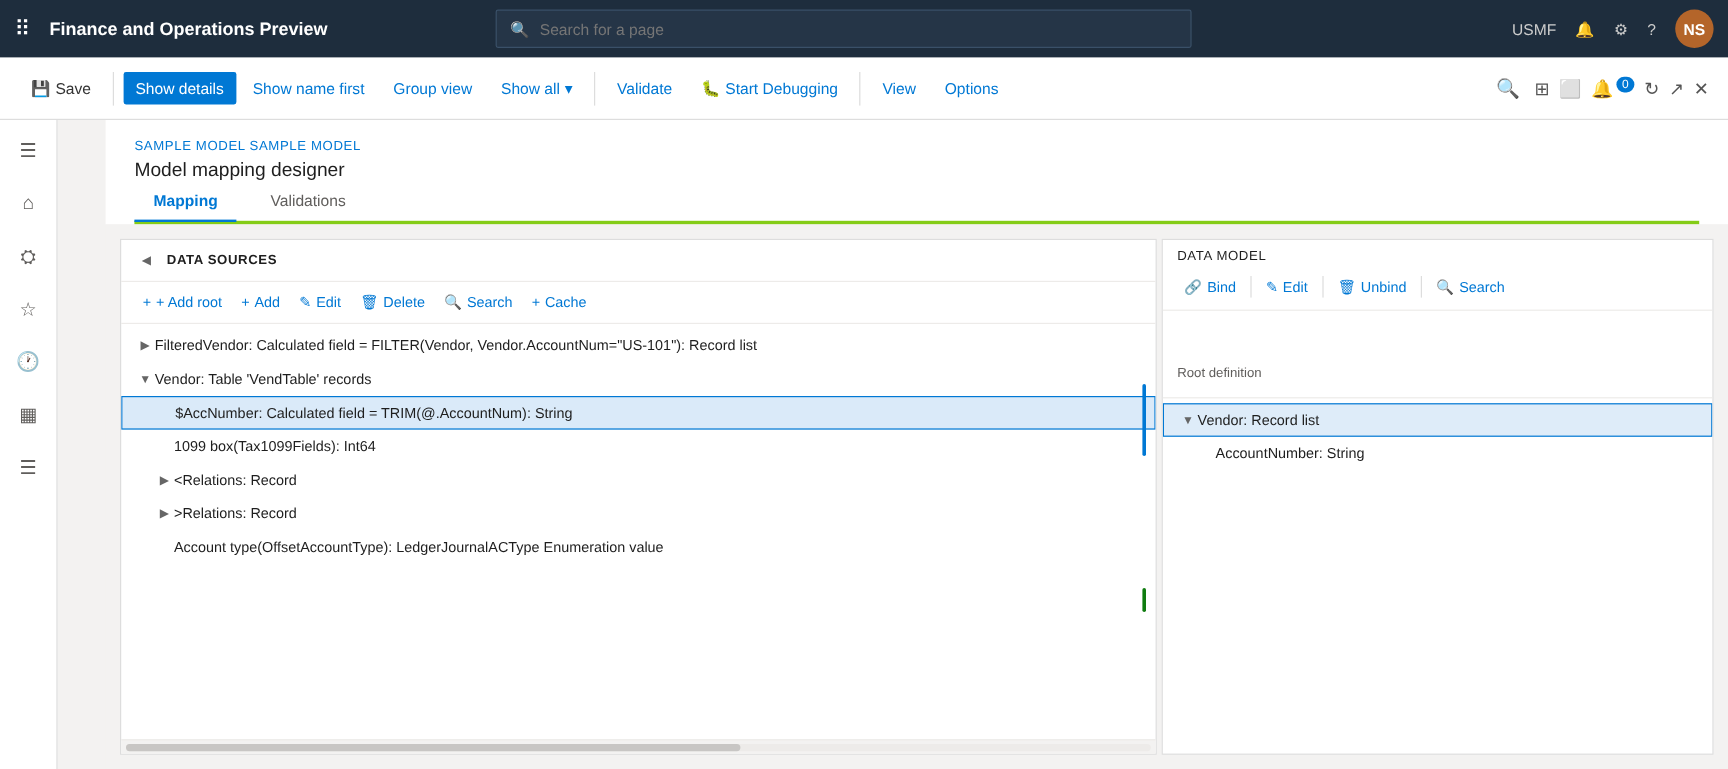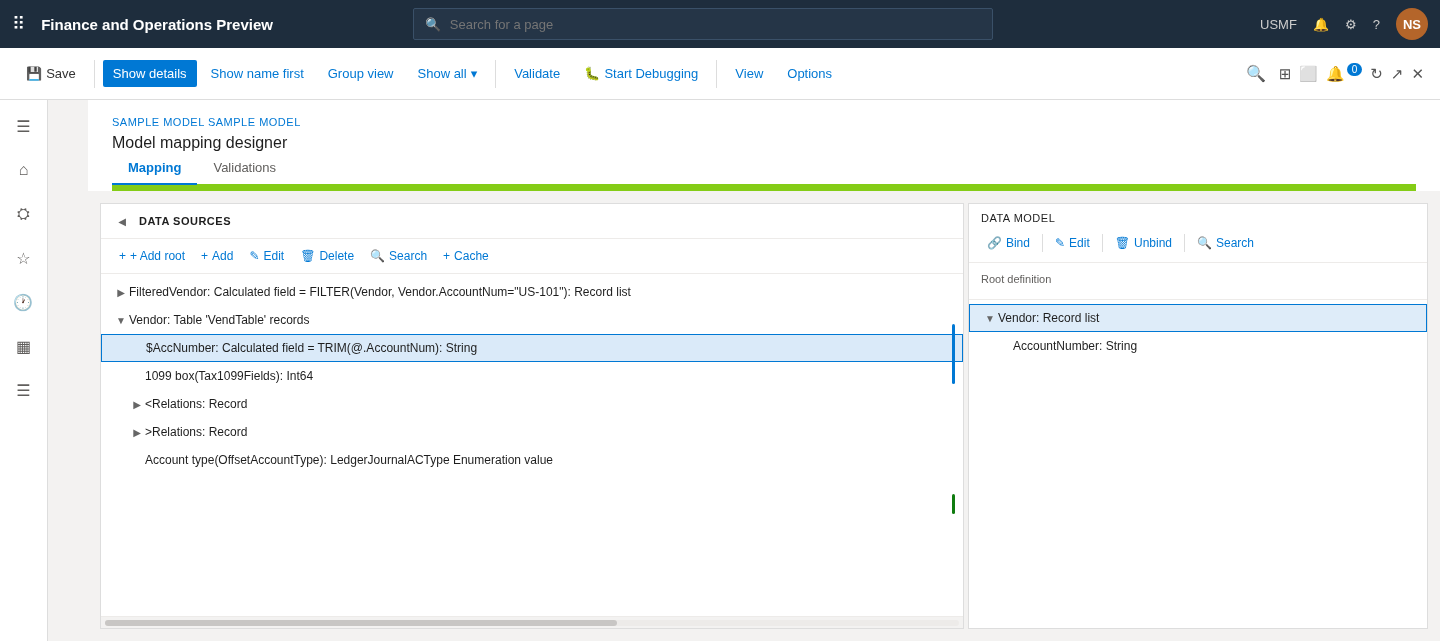--- a/index.html
+++ b/index.html
@@ -142,22 +142,22 @@
       margin-bottom: 6px;
     }
     .page-title {
       font-size: 16px;
       font-weight: 300;
       color: #1e1e1e;
       margin-bottom: 0;
     }
     .page-tabs {
       display: flex;
-      gap: 0;
-      border-bottom: 7px solid #84cc16;
+      gap: 12px;
+      border-bottom: 3px solid #84cc16;
       align-items: center;
     }
     .page-tab {
       padding: 8px 16px;
       font-size: 13px;
       color: #605e5c;
       cursor: pointer;
       border-bottom: 2px solid transparent;
       margin-bottom: -1px;
     }
@@ -310,20 +310,21 @@
     .dm-separator { width: 1px; height: 18px; background: #ddd; margin: 0 2px; }
 
     .root-def-section {
       padding: 10px 12px;
       border-bottom: 1px solid #edebe9;
     }
     .root-def-label {
       font-size: 11px;
       color: #605e5c;
       margin-bottom: 4px;
+      margin-top: 36px;
     }
     .root-def-value {
       font-size: 13px;
       color: #1e1e1e;
     }
 
     .dm-tree-content {
       flex: 1;
       overflow-y: auto;
       padding: 4px 0;

